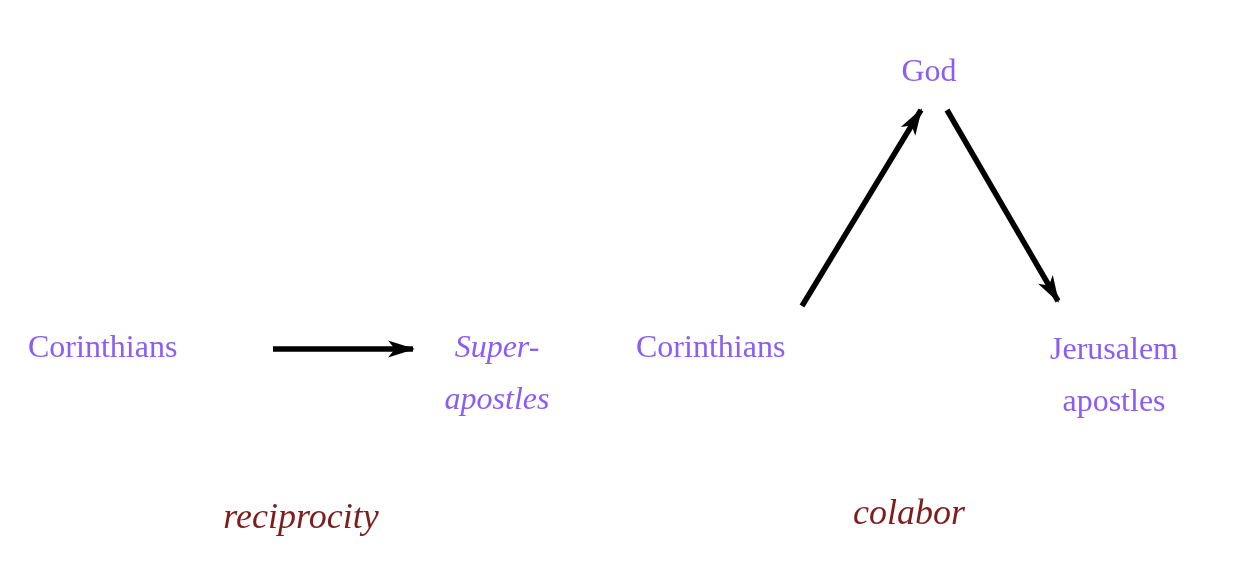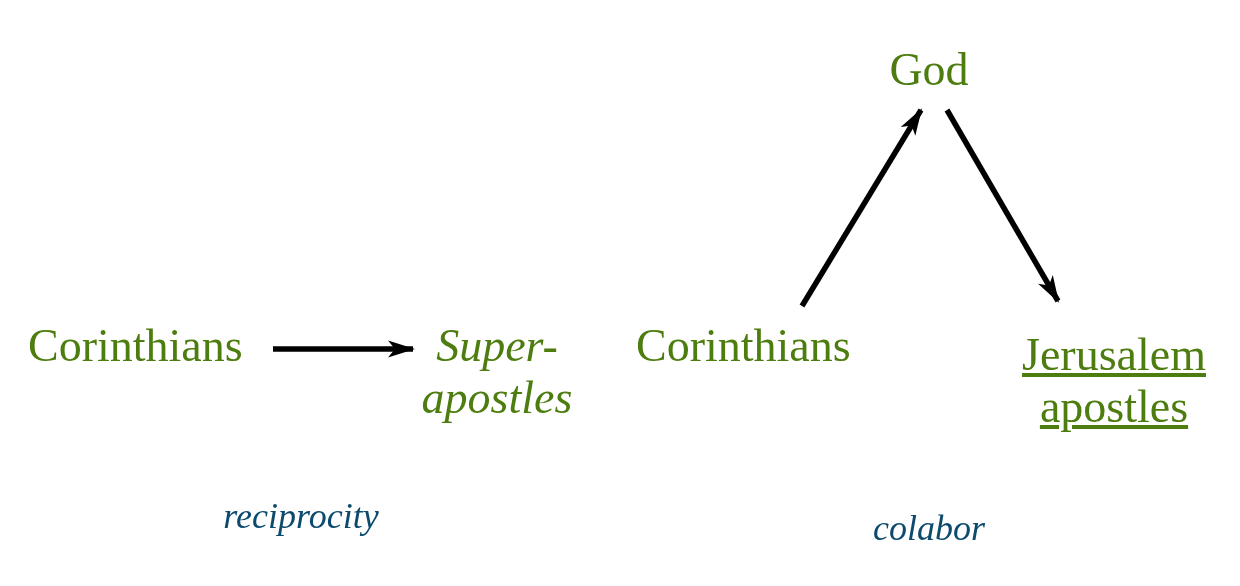--- a/index.html
+++ b/index.html
@@ -19,35 +19,35 @@
   .edges-layer {
     position: absolute;
     left: 0;
     top: 0;
     width: 1240px;
     height: 586px;
     pointer-events: none;
   }
   .node {
     position: absolute;
-    font-size: 46px;
+    font-size: 32px;
     line-height: 52px;
     white-space: nowrap;
-    color: #4d7c0f;
+    color: #8b5cf6;
   }
   .node.centered {
     text-align: center;
     white-space: normal;
   }
   .caption {
     position: absolute;
     font-size: 36px;
     line-height: 40px;
     font-style: italic;
-    color: #0c4a6e;
+    color: #7f1d1d;
     text-align: center;
     white-space: nowrap;
     transform: translateX(-50%);
   }
   
   .center-x {
     transform: translateX(-50%);
   }
 </style>
 </head>
@@ -72,20 +72,20 @@
     <div>Super-</div>
     <div>apostles</div>
   </div>
 
   <div class="caption" style="left:301px; top:496px;">reciprocity</div>
 
   <div class="node" style="left:636px; top:320px;">Corinthians</div>
 
   <div class="node centered center-x" style="left:929px; top:44px;">God</div>
 
-  <div class="node centered center-x" style="left:1114px; top:329px;text-decoration:underline;">
+  <div class="node centered center-x" style="left:1114px; top:322px;">
     <div>Jerusalem</div>
     <div>apostles</div>
   </div>
 
-  <div class="caption" style="left:929px; top:492px;margin-top:16px;">colabor</div>
+  <div class="caption" style="left:909px; top:492px;">colabor</div>
 
 </div>
 
 </body></html>

